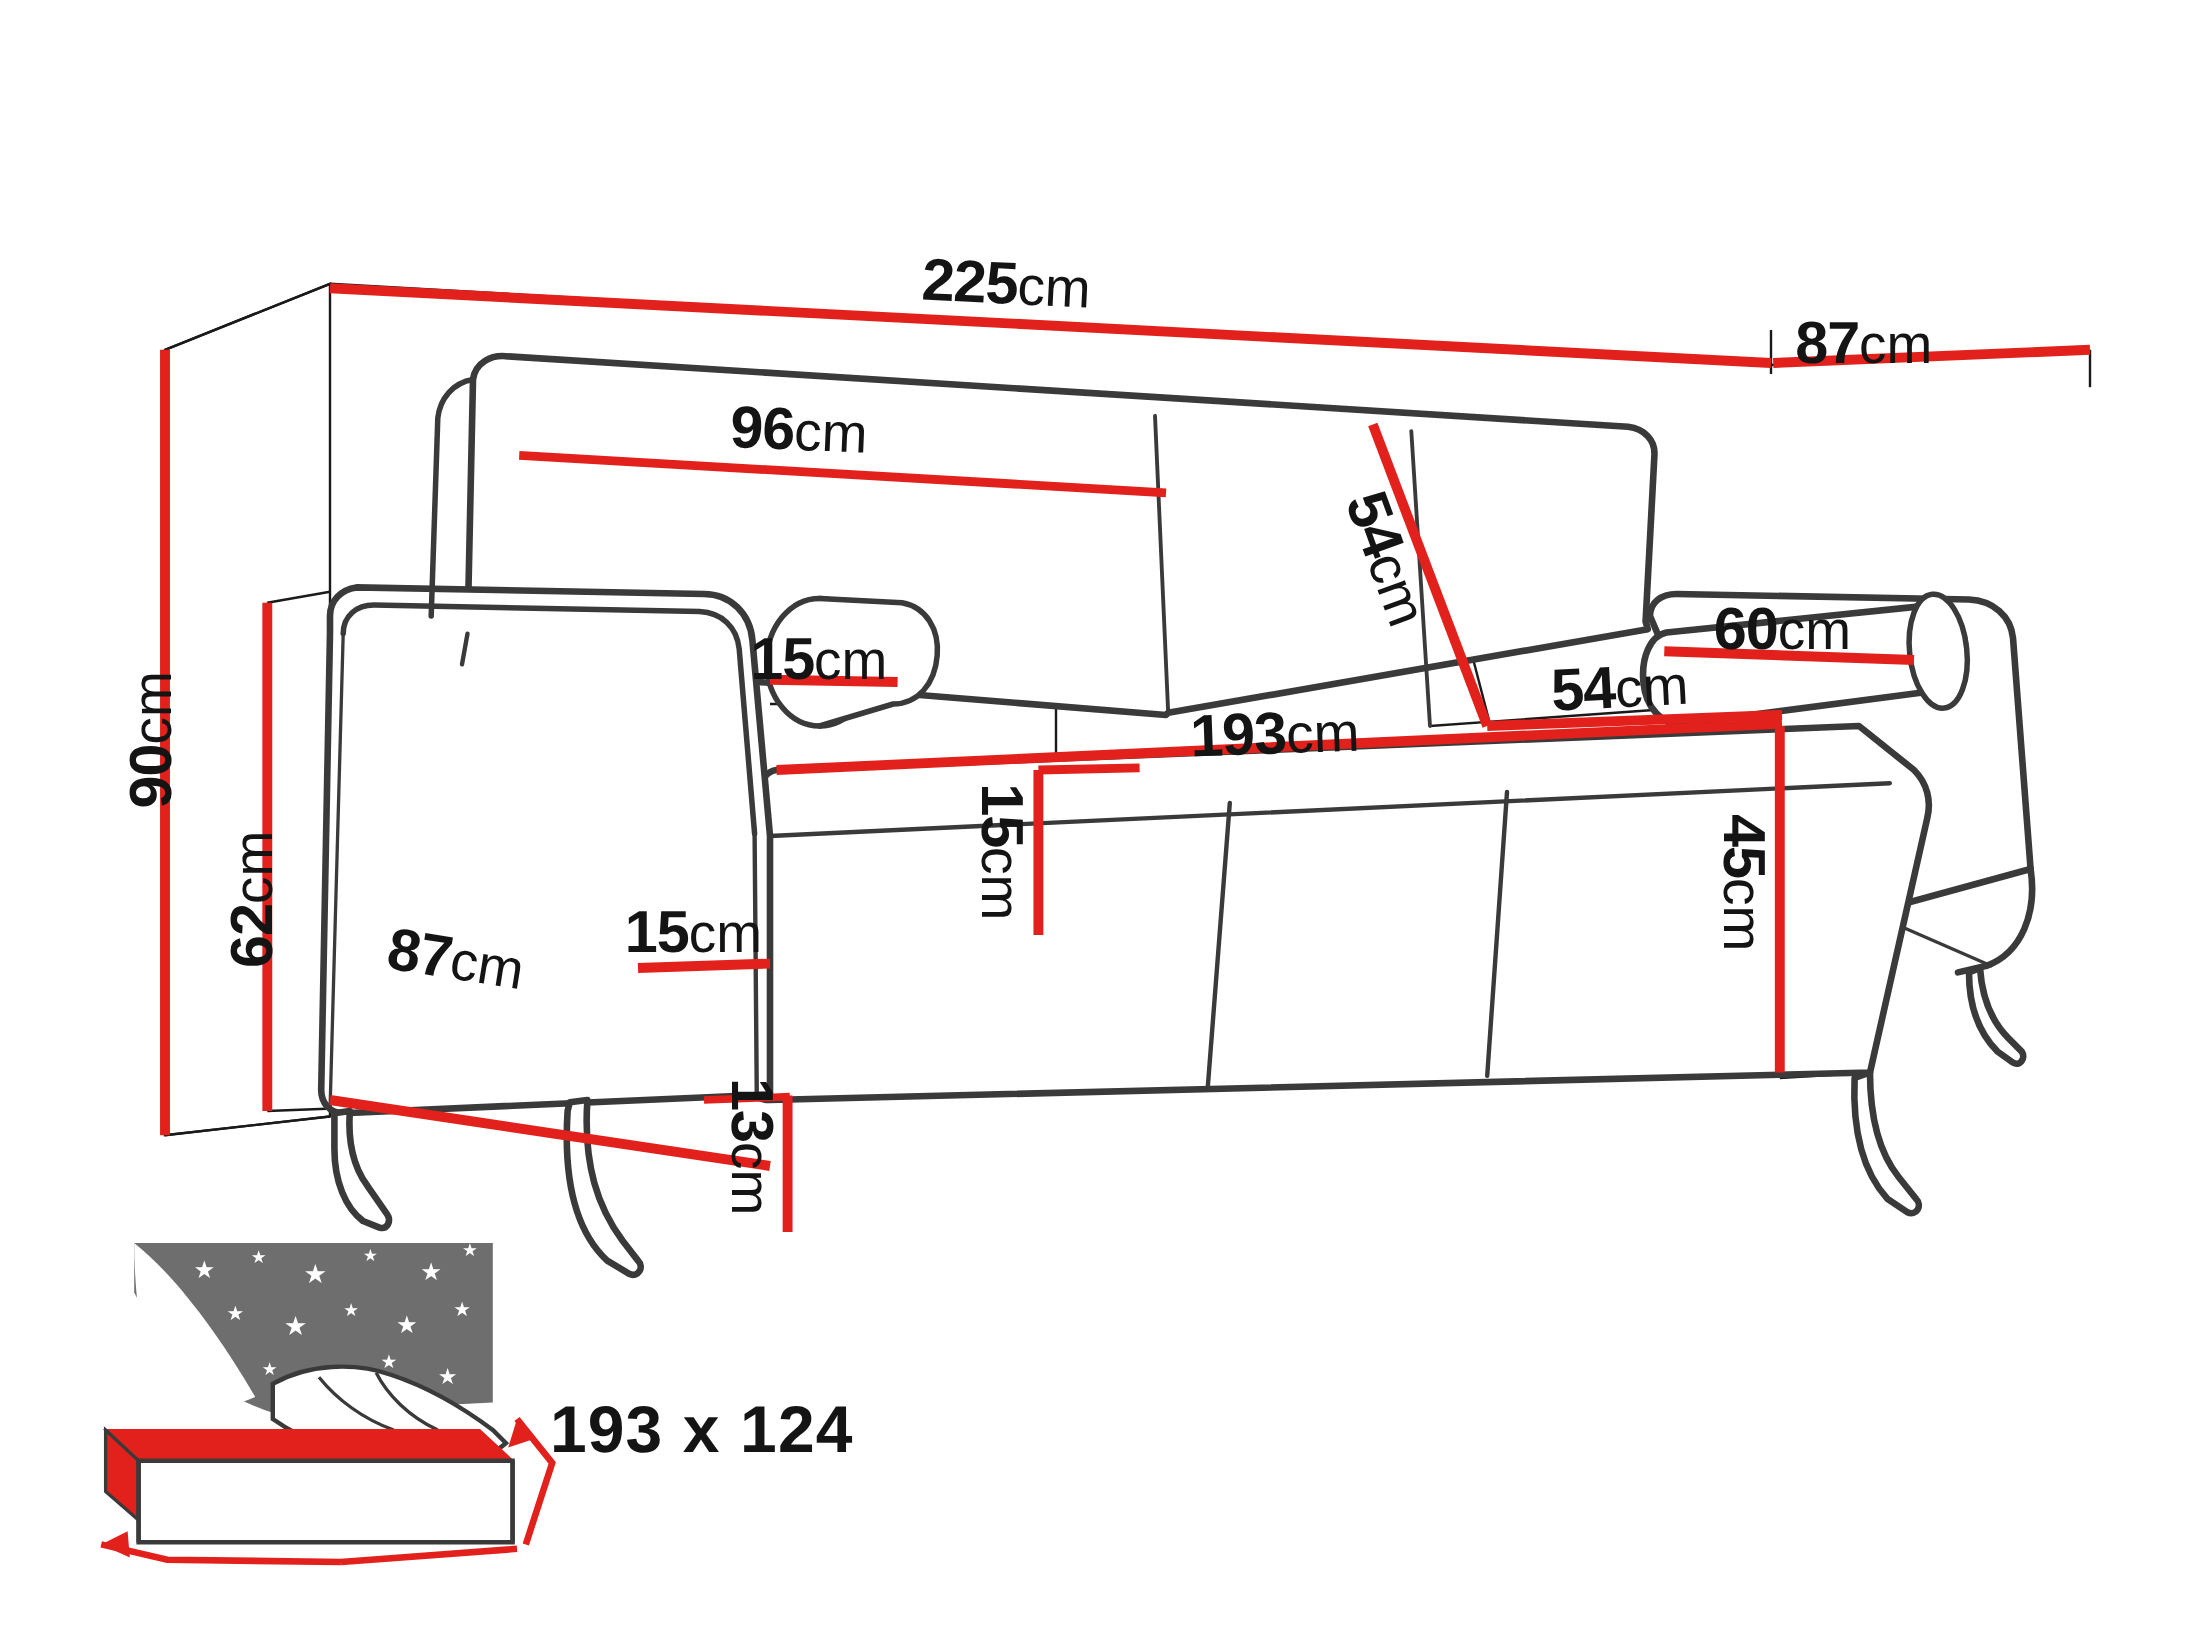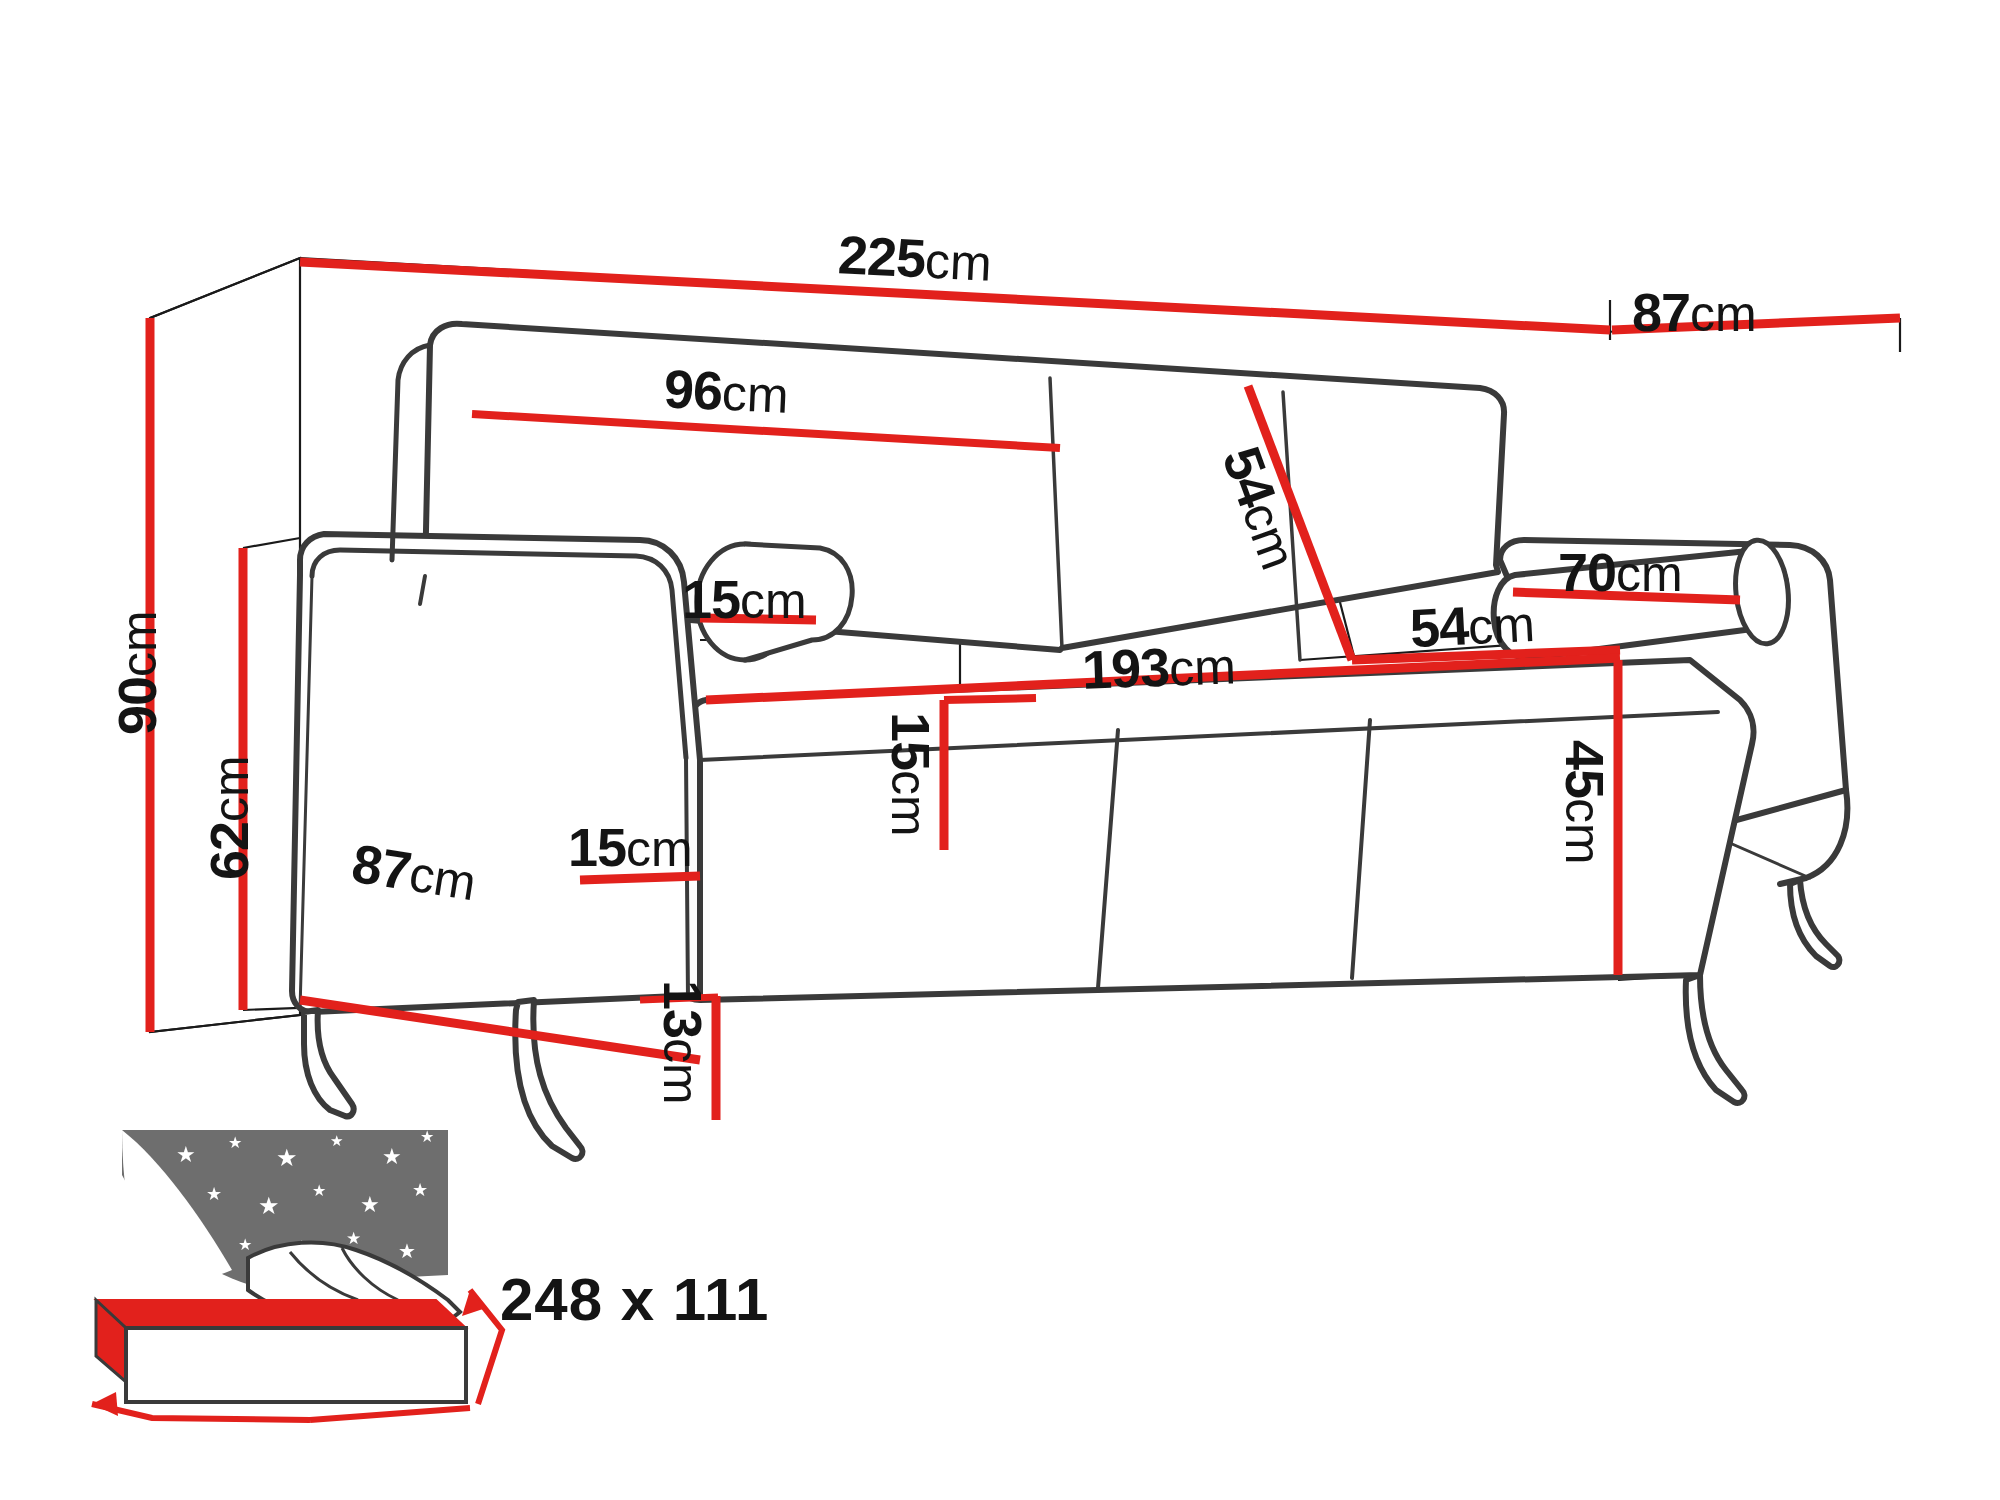--- a/index.html
+++ b/index.html
@@ -294,21 +294,21 @@
 
   <div class="dim-label" style="left:1265px; top:440px; transform:rotate(70deg); transform-origin:left top;">
     <span class="num">54</span><span class="unit">cm</span>
   </div>
 
   <div class="dim-label" style="left:1410px; top:598px; transform:rotate(-3deg);">
     <span class="num">54</span><span class="unit">cm</span>
   </div>
 
   <div class="dim-label" style="left:1558px; top:545px;">
-    <span class="num">70</span><span class="unit">cm</span>
+    <span class="num">60</span><span class="unit">cm</span>
   </div>
 
   <div class="dim-label" style="left:682px; top:572px;">
     <span class="num">15</span><span class="unit">cm</span>
   </div>
 
   <div class="dim-label" style="left:1082px; top:640px; transform:rotate(-2deg);">
     <span class="num">193</span><span class="unit">cm</span>
   </div>
 
@@ -333,15 +333,15 @@
   </div>
 
   <div class="dim-label" style="left:710px; top:980px; transform:rotate(90deg); transform-origin:left top;">
     <span class="num">13</span><span class="unit">cm</span>
   </div>
 
   <div class="dim-label" style="left:352px; top:845px; transform:rotate(9deg);">
     <span class="num">87</span><span class="unit">cm</span>
   </div>
 
-  <div class="mattress-size" style="left:500px; top:1265px;">248 x 111</div>
+  <div class="mattress-size" style="left:500px; top:1265px;">193 x 124</div>
 
 </div>
 
 </body></html>

